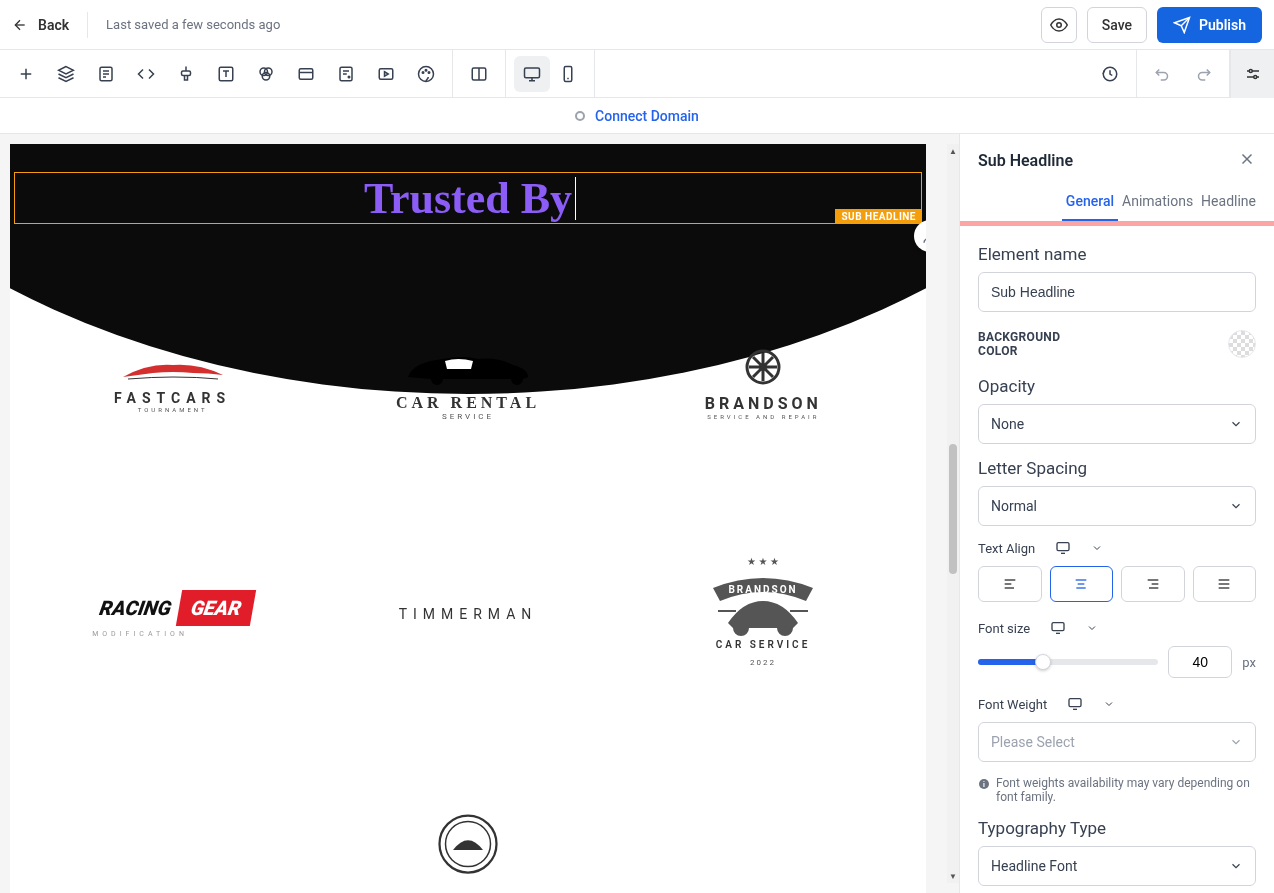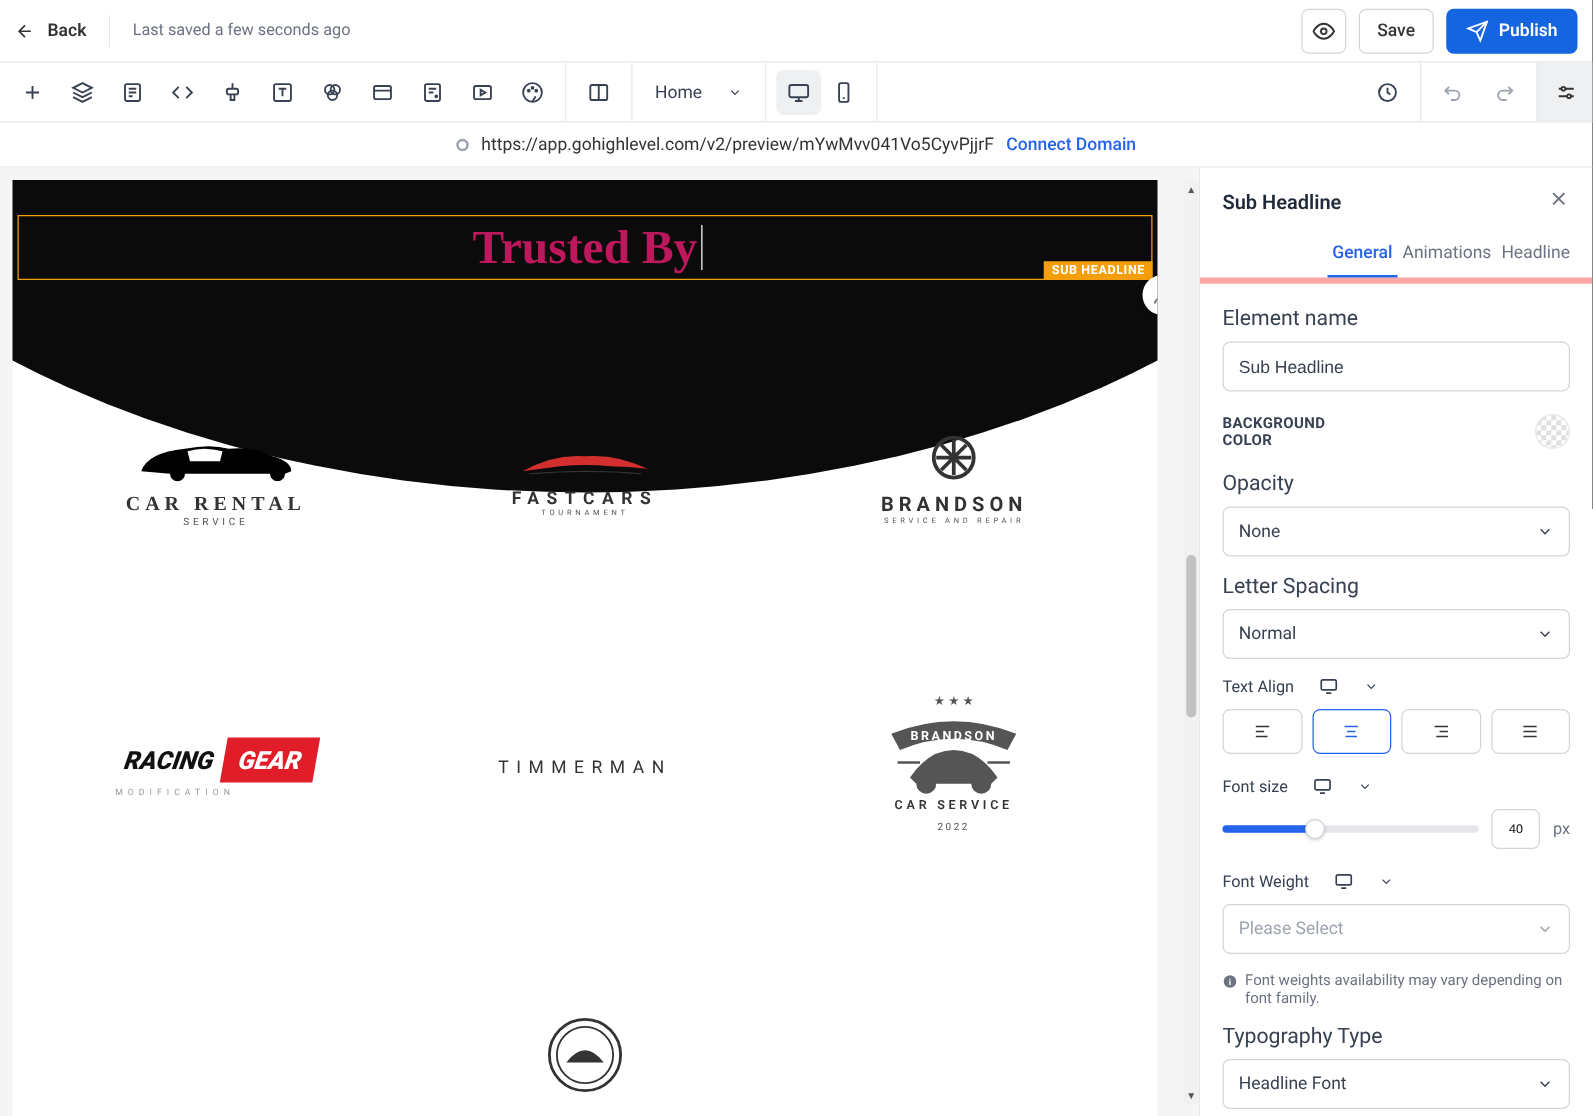--- a/index.html
+++ b/index.html
@@ -38,21 +38,21 @@
 .canvas-scrollbar { position: absolute; right: 0; top: 10px; bottom: 10px; width: 12px; background: #f1f1f1; }
 .canvas-scrollbar .thumb { position: absolute; left: 2px; right: 2px; top: 300px; height: 130px; background: #c1c1c1; border-radius: 4px; }
 .canvas-scrollbar .arrow-up { position: absolute; top: 0; left: 0; right: 0; height: 14px; display:flex; align-items:center; justify-content:center; font-size:8px; color:#555;}
 .canvas-scrollbar .arrow-dn { position: absolute; bottom: 0; left: 0; right: 0; height: 14px; display:flex; align-items:center; justify-content:center; font-size:8px; color:#555;}
 
 .canvas { background: #fff; width: 916px; height: 100%; position: relative; overflow: hidden; }
 
 .black-arc { position: absolute; top: -750px; left: 50%; transform: translateX(-50%); width: 1490px; height: 1000px; background: #0b0b0b; border-radius: 50%; }
 
 .headline-box { position: absolute; top: 28px; left: 4px; right: 4px; height: 52px; border: 1px solid #f59e0b; display: flex; align-items: center; justify-content: center; }
-.headline-text { font-family: Georgia, "Times New Roman", serif; font-size: 38px; font-weight: 700; color: #be185d; position: relative; }
+.headline-text { font-family: Georgia, "Times New Roman", serif; font-size: 44px; font-weight: 700; color: #8b5cf6; position: relative; }
 .headline-text::after { content: ""; position: absolute; right: -4px; top: 4px; bottom: 4px; width: 1px; background: #fff; }
 .sub-headline-badge { position: absolute; bottom: -1px; right: -1px; background: #f59e0b; color: #fff; font-size: 10px; font-weight: 700; padding: 2px 6px; letter-spacing: 0.5px; }
 .avatar-bubble { position: absolute; right: -20px; top: 76px; width: 32px; height: 32px; background: #fff; border-radius: 50%; box-shadow: 0 1px 4px rgba(0,0,0,.2); display: flex; align-items: center; justify-content: center; }
 
 .logos-grid { position: absolute; top: 195px; left: 30px; right: 30px; display: grid; grid-template-columns: 1fr 1fr 1fr; gap: 140px 30px; }
 .logo-cell { height: 90px; display: flex; align-items: center; justify-content: center; }
 
 
 .carrental { text-align: center; }
 .carrental .car-svg { width: 130px; height: 40px; }
@@ -106,21 +106,21 @@
 .label-with-icon { display: flex; align-items: center; gap: 20px; margin-bottom: 10px; font-size: 13px; color: #374151; }
 .align-btns { display: flex; gap: 8px; margin-bottom: 18px; }
 .align-btn { flex: 1; height: 36px; border: 1px solid #d1d5db; border-radius: 6px; display: flex; align-items: center; justify-content: center; cursor: pointer; }
 .align-btn.active { border-color: #2563eb; color: #2563eb; }
 .align-btn svg { width: 16px; height: 16px; }
 
 .slider-row { display: flex; align-items: center; gap: 10px; margin-bottom: 18px; }
 .slider { flex: 1; height: 6px; background: #e5e7eb; border-radius: 3px; position: relative; }
 .slider-fill { position: absolute; left: 0; top: 0; bottom: 0; width: 36%; background: #2563eb; border-radius: 3px; }
 .slider-thumb { position: absolute; left: 36%; top: 50%; transform: translate(-50%, -50%); width: 16px; height: 16px; border-radius: 50%; background: #fff; border: 1px solid #d1d5db; box-shadow: 0 1px 3px rgba(0,0,0,.2); cursor: pointer; }
-.size-input { width: 39px; height: 32px; border: 1px solid #d1d5db; border-radius: 6px; text-align: center; font-size: 10px; }
+.size-input { width: 64px; height: 32px; border: 1px solid #d1d5db; border-radius: 6px; text-align: center; font-size: 14px; }
 .unit { font-size: 13px; color: #6b7280; }
 
 .form-select.placeholder { color: #9ca3af; }
 .hint { font-size: 12px; color: #6b7280; margin-bottom: 14px; display: flex; gap: 6px; }
 .hint svg { flex-shrink: 0; margin-top: 2px; }
 </style>
 </head>
 <body>
 
 <div class="topbar">
@@ -233,26 +233,20 @@
         </svg>
       </div>
   </div>
   <div class="toolbar-group">
     <div class="tb-btn">
         <svg viewBox="0 0 24 24" fill="none" stroke="currentColor" stroke-width="2">
           <rect x="3" y="4" width="18" height="16" rx="2"></rect>
           <line x1="12" y1="4" x2="12" y2="20"></line>
         </svg>
       </div>
-  </div>
-  <div class="page-select">
-    <span>Home</span>
-    <svg width="12" height="12" viewBox="0 0 24 24" fill="none" stroke="currentColor" stroke-width="2">
-        <polyline points="6 9 12 15 18 9"></polyline>
-      </svg>
   </div>
   <div class="toolbar-group nogap">
     <div class="tb-btn active">
         <svg viewBox="0 0 24 24" fill="none" stroke="currentColor" stroke-width="2">
           <rect x="2" y="4" width="20" height="13" rx="2"></rect>
           <line x1="8" y1="21" x2="16" y2="21"></line>
           <line x1="12" y1="17" x2="12" y2="21"></line>
         </svg>
       </div>
     <div class="tb-btn">
@@ -291,21 +285,20 @@
         <line x1="4" y1="8" x2="20" y2="8"></line>
         <line x1="4" y1="16" x2="20" y2="16"></line>
         <circle cx="9" cy="8" r="2" fill="#fff"></circle>
         <circle cx="15" cy="16" r="2" fill="#fff"></circle>
       </svg>
   </div>
 </div>
 
 <div class="urlbar">
   <span class="circle"></span>
-  <span>https://app.gohighlevel.com/v2/preview/mYwMvv041Vo5CyvPjjrF</span>
   <span class="connect-link">Connect Domain</span>
 </div>
 
 <div class="main">
   <div class="canvas-wrap">
     <div class="canvas">
       <div class="black-arc"></div>
       <div class="headline-box">
         <div class="headline-text">Trusted By</div>
         <div class="sub-headline-badge">SUB HEADLINE</div>
@@ -313,37 +306,37 @@
       <div class="avatar-bubble">
         <svg width="18" height="18" viewBox="0 0 24 24" fill="none" stroke="#6b7280" stroke-width="2">
             <circle cx="12" cy="8" r="4"></circle>
             <path d="M4 21c0-4 4-6 8-6s8 2 8 6"></path>
           </svg>
       </div>
 
       <div class="logos-grid">
 
         <div class="logo-cell">
+          <div class="fastcars">
+            <svg viewBox="0 0 120 30">
+              <path d="M10 22 Q35 8 60 10 Q85 8 110 20 Q95 18 80 18 Q60 16 40 18 Q25 20 10 22 Z" fill="#d32f2f"></path>
+              <path d="M15 24 Q40 22 60 22 Q85 22 105 24" stroke="#333" stroke-width="1" fill="none"></path>
+            </svg>
+            <div class="t1">FASTCARS</div>
+            <div class="t2">TOURNAMENT</div>
+          </div>
+        </div>
+        <div class="logo-cell">
           <div class="carrental">
             <svg class="car-svg" viewBox="0 0 130 40">
               <path d="M5 30 Q10 15 40 12 Q60 8 75 12 Q95 10 110 18 Q125 22 125 30 L120 32 A6 6 0 1 1 108 32 L40 32 A6 6 0 1 1 28 32 L5 30 Z" fill="#000"></path>
               <path d="M42 14 Q55 10 70 14 L68 22 L44 22 Z" fill="#fff"></path>
             </svg>
             <div class="t1">CAR RENTAL</div>
             <div class="t2">SERVICE</div>
-          </div>
-        </div>
-        <div class="logo-cell">
-          <div class="fastcars">
-            <svg viewBox="0 0 120 30">
-              <path d="M10 22 Q35 8 60 10 Q85 8 110 20 Q95 18 80 18 Q60 16 40 18 Q25 20 10 22 Z" fill="#d32f2f"></path>
-              <path d="M15 24 Q40 22 60 22 Q85 22 105 24" stroke="#333" stroke-width="1" fill="none"></path>
-            </svg>
-            <div class="t1">FASTCARS</div>
-            <div class="t2">TOURNAMENT</div>
           </div>
         </div>
         <div class="logo-cell">
           <div class="brandson">
             <svg viewBox="0 0 36 36">
               <circle cx="18" cy="18" r="16" fill="none" stroke="#333" stroke-width="3"></circle>
               <circle cx="18" cy="18" r="4" fill="#333"></circle>
               <line x1="18" y1="4" x2="18" y2="32" stroke="#333" stroke-width="3"></line>
               <line x1="4" y1="18" x2="32" y2="18" stroke="#333" stroke-width="3"></line>
               <line x1="8" y1="8" x2="28" y2="28" stroke="#333" stroke-width="3"></line>

